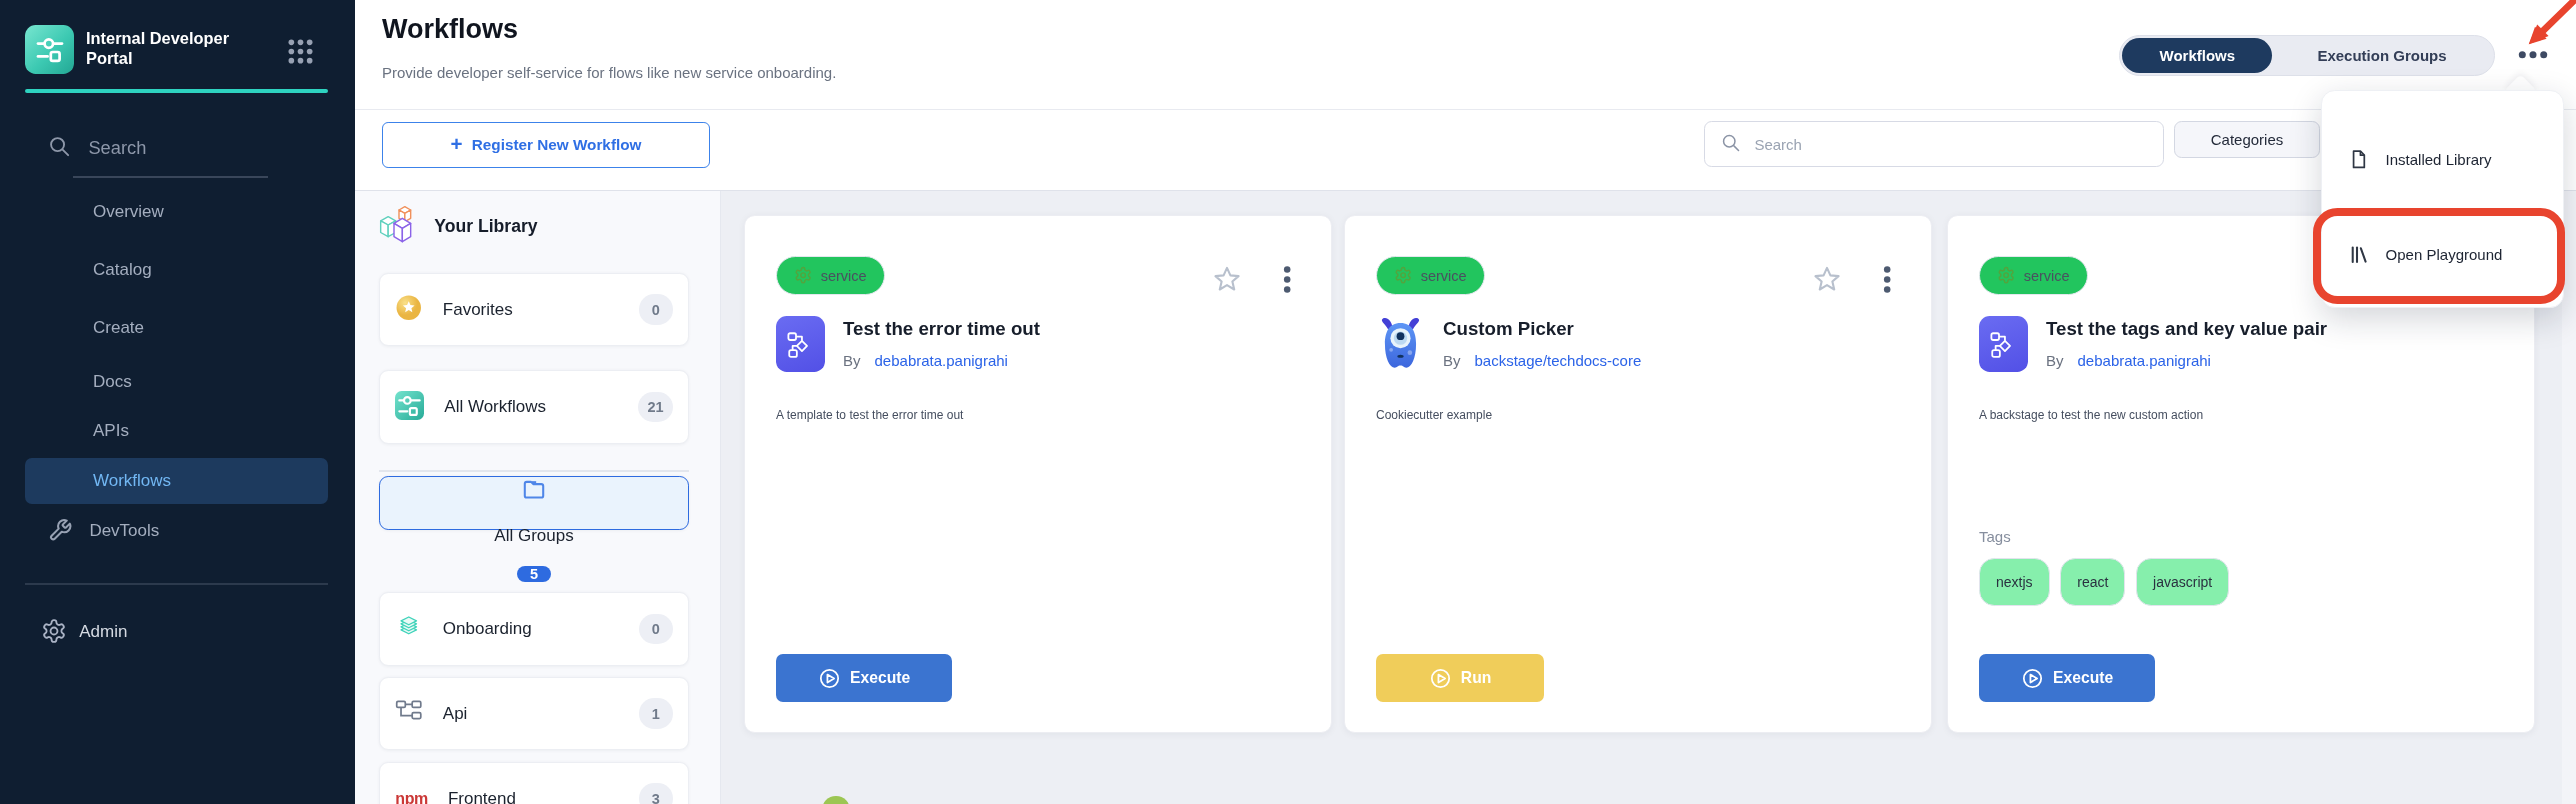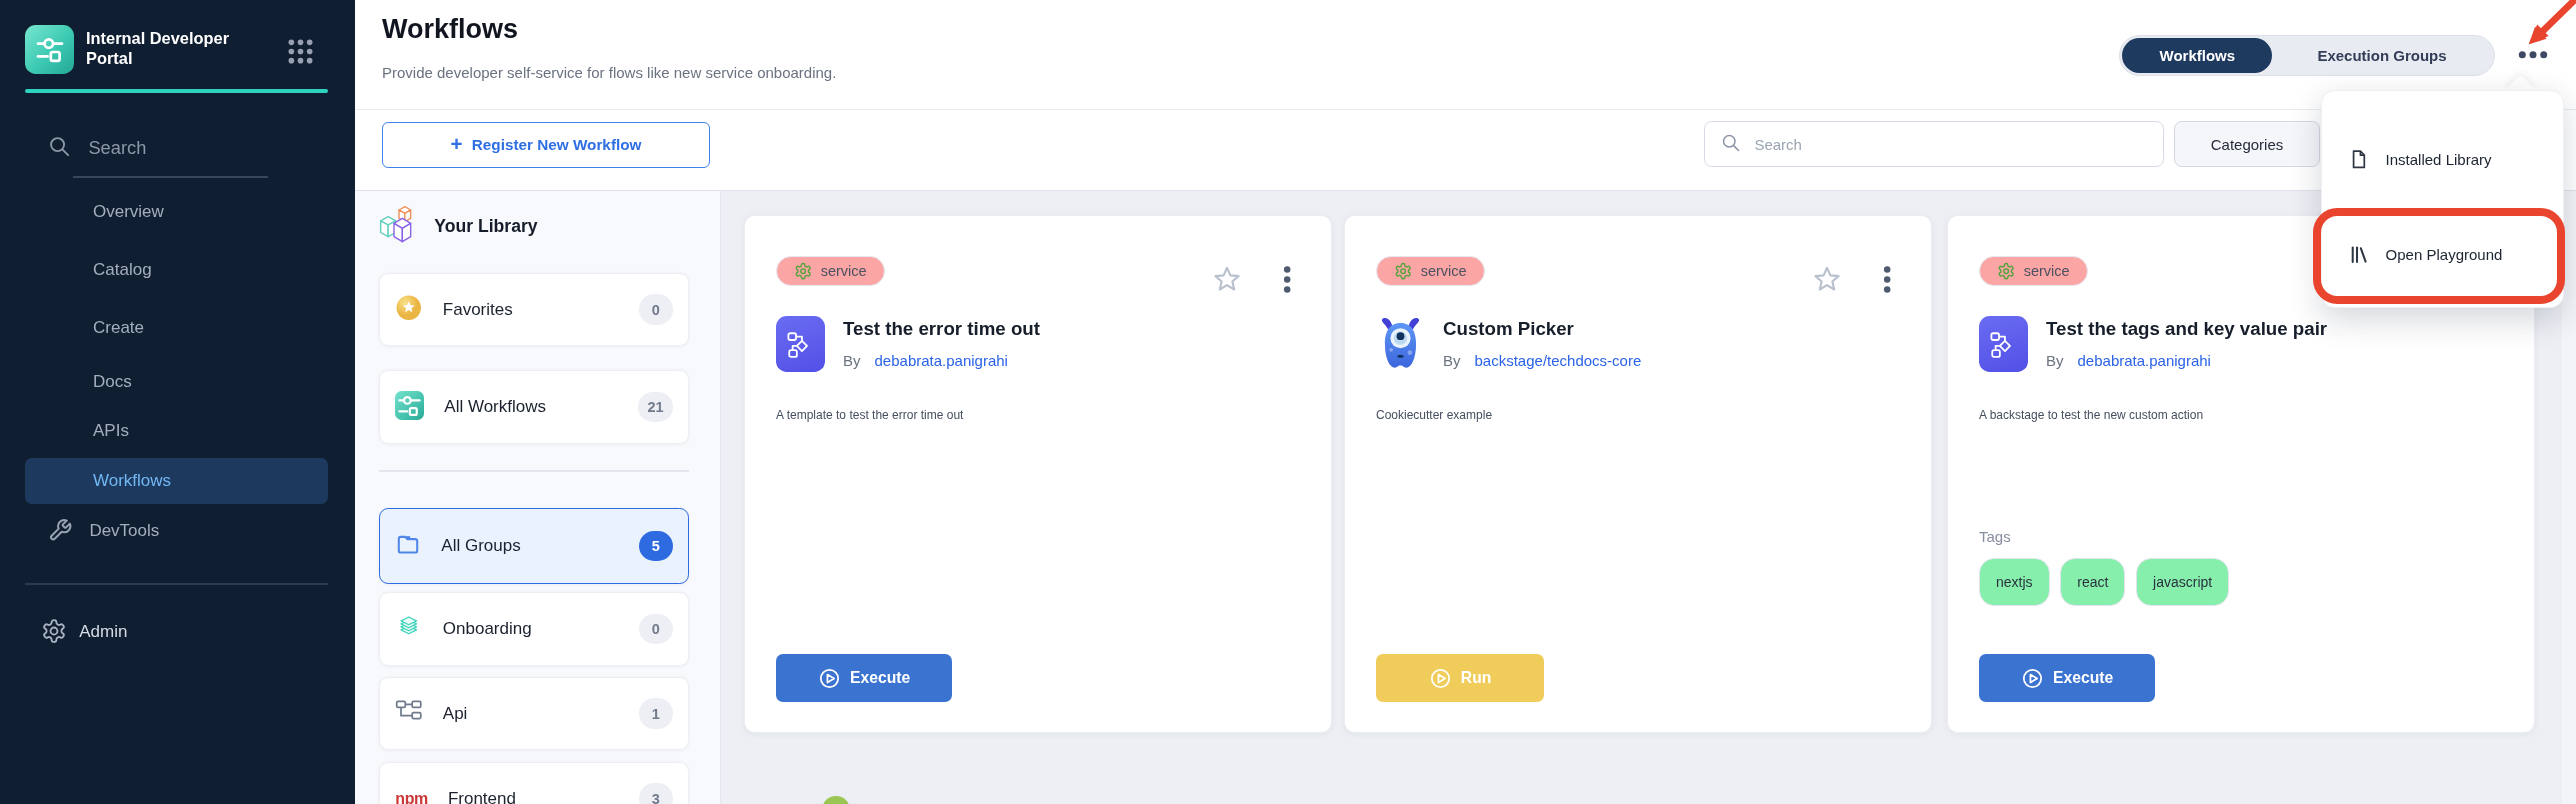--- a/index.html
+++ b/index.html
@@ -32,21 +32,21 @@
   .page-subtitle{left:382px;top:64px;font-size:15px;color:#6a7280;}
   .toolbar{left:355px;top:109px;width:2221px;height:82px;background:#fff;border-top:0.8px solid #e8eaf0;border-bottom:0.8px solid #dfe2ea;}
   .register-btn{left:382px;top:122px;width:328px;height:46px;background:#fff;border:1.5px solid #3c82ea;border-radius:6.1px;
        display:flex;align-items:center;justify-content:center;gap:9.2px;cursor:pointer;}
   .register-plus{color:#2f6fe4;font-size:20.6px;font-weight:bold;margin-top:-2.3px;}
   .register-label{color:#2f6fe4;font-size:15.3px;font-weight:bold;}
   .search-box{left:1704px;top:121px;width:460px;height:46px;background:#fff;border:1.1px solid #d7dae5;border-radius:7.6px;
        display:flex;align-items:center;padding:0 15.3px;gap:10.7px;}
   .search-box input{border:none;outline:none;flex:1;font-size:15px;color:#333;background:transparent;}
   .search-box input::placeholder{color:#9aa3b2;}
-  .categories-btn{left:2174px;top:121px;width:146px;height:46px;background:#f5f6fa;border:1.1px solid #d3d7e2;border-radius:7.6px;
+  .categories-btn{left:2174px;top:121px;width:146px;height:37px;background:#f5f6fa;border:1.1px solid #d3d7e2;border-radius:7.6px;
        display:flex;align-items:center;justify-content:center;font-size:15px;color:#242b3a;cursor:pointer;}
 
   
   .view-toggle{left:2119px;top:35px;width:376px;height:41px;background:#e9ebf2;border:0.8px solid #dde0e9;border-radius:20.6px;
        display:flex;align-items:center;padding:2.3px;}
   .toggle-active{width:150px;height:35px;background:#1e3a5f;border-radius:17.6px;color:#fff;font-size:15px;font-weight:bold;
        display:flex;align-items:center;justify-content:center;cursor:pointer;}
   .toggle-inactive{flex:1;color:#333e57;font-size:15px;font-weight:bold;display:flex;align-items:center;justify-content:center;cursor:pointer;}
   .ellipsis-btn{left:2515px;top:43px;width:35px;height:23px;display:flex;align-items:center;justify-content:center;cursor:pointer;}
 
@@ -74,21 +74,21 @@
   .lib-card.selected{background:#eaf3fd;border:1.9px solid #2e6be0;}
   .count-pill{min-width:34px;height:30.5px;border-radius:15.3px;background:#edeff5;color:#707a8a;font-size:14.5px;font-weight:bold;
        display:flex;align-items:center;justify-content:center;padding:0 9.2px;}
   .count-pill.blue{background:#2e6be0;color:#fff;}
   .lib-divider{left:379px;top:470px;width:310px;height:1.5px;background:#e3e6ed;}
   .npm-text{color:#cb3837;font-weight:800;font-size:16px;letter-spacing:-0.4px;}
 
   
   .wf-card{top:215px;width:588px;height:518px;background:#fff;border:0.8px solid #ecedf2;border-radius:10.7px;
        box-shadow:0 1.5px 7.6px rgba(25,35,60,.05);}
-  .chip{position:absolute;left:31px;top:40px;height:30px;border:1.1px solid #e4e7ee;background:#fca5a5;border-radius:20px;
+  .chip{position:absolute;left:31px;top:40px;height:39px;border:1.1px solid #e4e7ee;background:#22c55e;border-radius:20px;
        display:flex;align-items:center;gap:8.4px;padding:8px 17px;}
   .chip-label{font-size:14.5px;color:#4a5160;}
   .card-star{position:absolute;right:90px;top:49px;cursor:pointer;}
   .card-kebab{position:absolute;right:40px;top:49px;cursor:pointer;}
   .card-icon{position:absolute;left:31px;top:100px;width:49px;height:56px;border-radius:10.7px;
        background:linear-gradient(160deg,#6a6cf2,#5250e6);display:flex;align-items:center;justify-content:center;}
   .card-icon.plain{background:none;border-radius:0;}
   .card-title{position:absolute;left:98px;top:102px;font-size:18.7px;font-weight:bold;color:#171e2b;white-space:nowrap;}
   .by-row{position:absolute;left:98px;top:136px;display:flex;gap:14px;font-size:15px;}
   .by-label{color:#6b7280;}
@@ -275,21 +275,21 @@
             <rect x="20.5" y="23.5" width="9.5" height="9.5" rx="2"></rect>
         </g>
       </svg>
     </span>
     <span class="lib-label">All Workflows</span>
     <span class="count-pill">21</span>
   </div>
 
   <div class="abs lib-divider"></div>
 
-  <div class="abs lib-card selected" style="top:508px;height:76px;">
+  <div class="abs lib-card selected" style="top:476px;height:54px;flex-direction:column;">
     <span>
       <svg width="26" height="26" viewBox="0 0 24 24" fill="none" stroke="#4f86e8" stroke-width="1.9" stroke-linejoin="round">
         <path d="M3.5 6.3c0-1 .8-1.8 1.8-1.8h4l2 2.1h7.4c1 0 1.8.8 1.8 1.8v8.8c0 1-.8 1.8-1.8 1.8H5.3c-1 0-1.8-.8-1.8-1.8V6.3z"></path>
         <line x1="10" y1="4.8" x2="14" y2="4.8"></line>
       </svg>
     </span>
     <span class="lib-label">All Groups</span>
     <span class="count-pill blue">5</span>
   </div>
 

